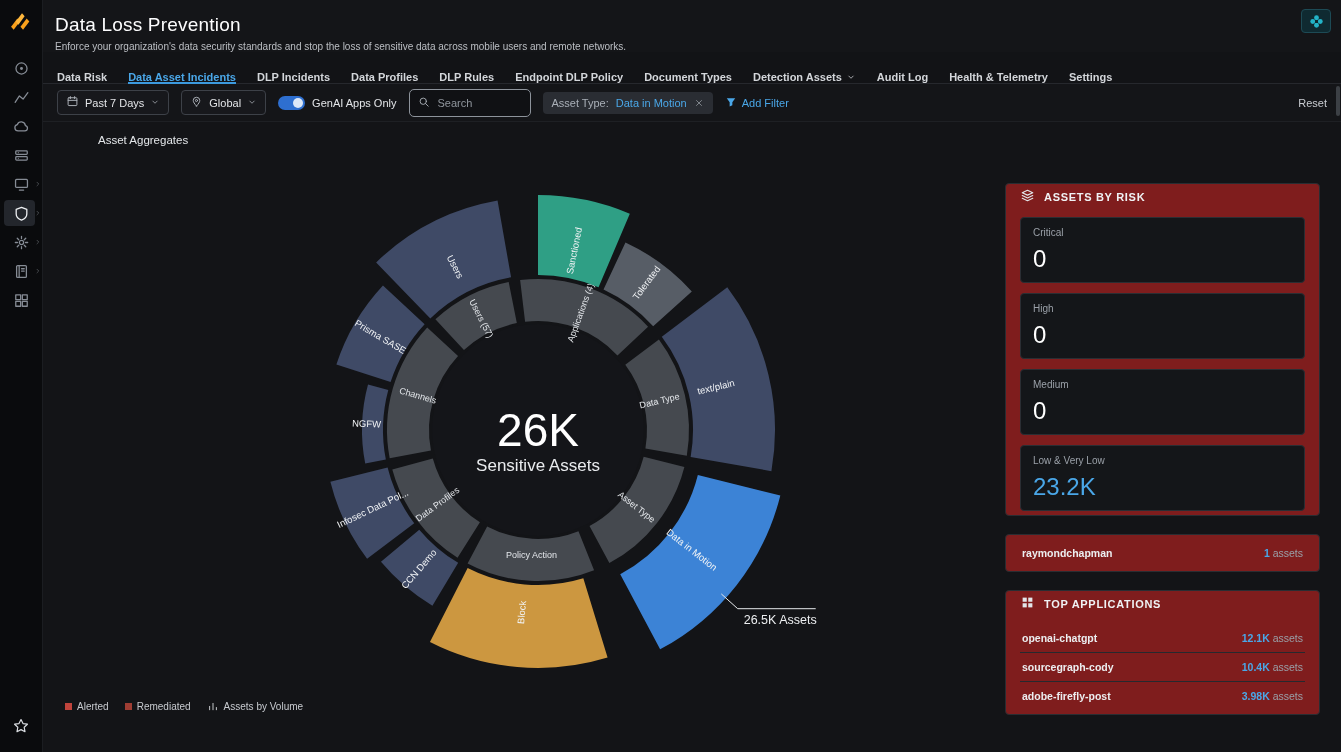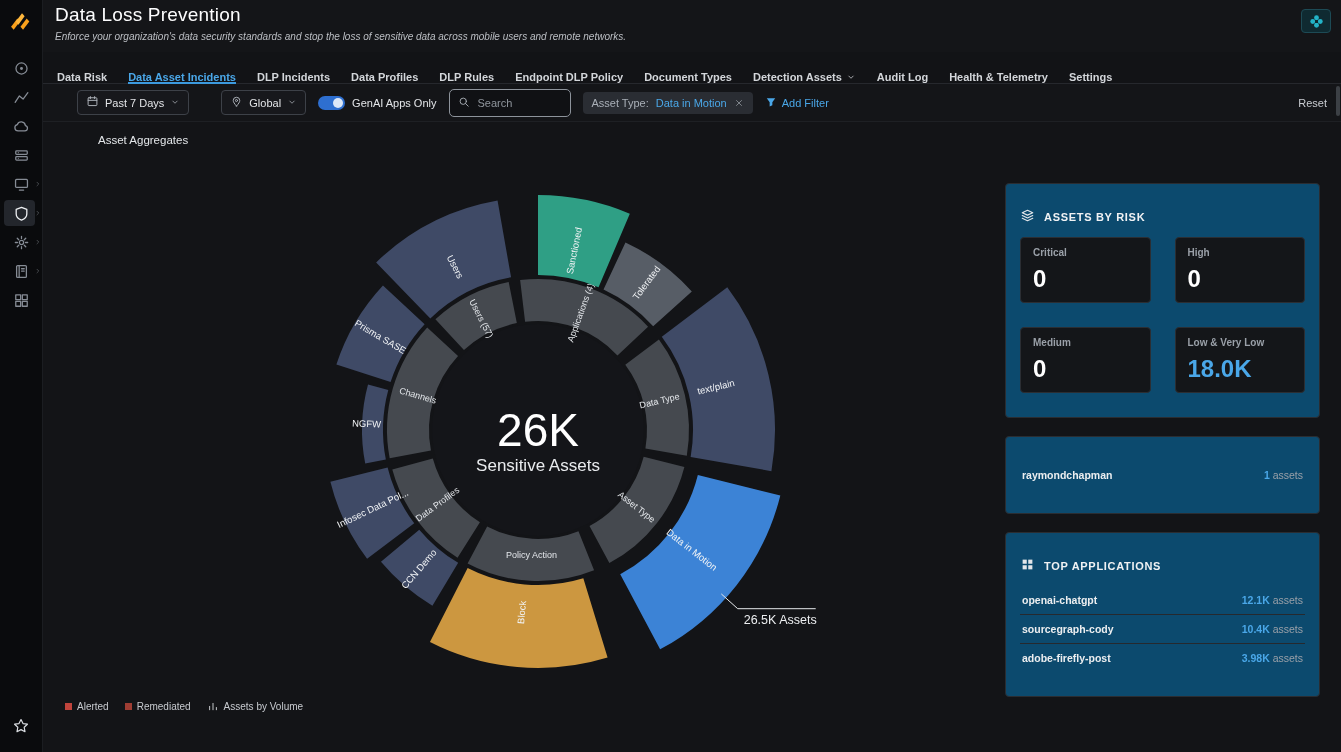--- a/index.html
+++ b/index.html
@@ -12,35 +12,35 @@
   .side-nav{display:flex;flex-direction:column;width:43px;}
   .side-item{position:relative;width:43px;height:28px;display:flex;align-items:center;justify-content:center;
     color:#868c95;cursor:pointer;margin-bottom:1px;}
   .side-item .ic{position:relative;z-index:1;}
   .side-item.active{color:#eef0f3;}
   .side-item.active::before{content:'';position:absolute;left:4px;right:8px;top:1px;bottom:1px;background:#23262c;border-radius:4px;}
   .side-chev{position:absolute;right:1px;top:50%;transform:translateY(-50%);color:#6b7077;display:flex;z-index:2;}
   .side-star{margin-top:auto;margin-bottom:14px;color:#d9dce0;}
   
   .main{position:absolute;left:43px;top:0;right:0;bottom:0;}
-  .header{position:relative;height:52px;padding:4px 0 0 12px;background:#141518;}
+  .header{position:relative;height:52px;padding:14px 0 0 12px;background:#141518;}
   .header h1{margin:0;font-size:19px;font-weight:500;color:#fdfdfe;letter-spacing:.2px;}
-  .header .sub{margin-top:5px;font-size:10px;color:#bcbfc4;font-style:italic;}
+  .header .sub{margin-top:5px;font-size:10px;color:#bcbfc4;}
   .hdr-btn{position:absolute;right:10px;top:9px;width:30px;height:24px;border:1px solid #1d4a55;border-radius:4px;
     background:#0f2a31;display:flex;align-items:center;justify-content:center;cursor:pointer;padding:0;}
   
   .tabbar{display:flex;align-items:flex-end;gap:21px;height:32px;padding:0 14px;background:#121316;border-bottom:1px solid #26282d;}
   .tab{position:relative;display:flex;align-items:center;gap:4px;font-size:11px;font-weight:700;color:#d3d6da;
     white-space:nowrap;cursor:pointer;}
   .tab.active{color:#4aa7e8;}
   .tab.active::after{content:'';position:absolute;left:0;right:0;bottom:-1px;height:2px;background:#3c9ade;}
   
   .filterbar{display:flex;align-items:center;gap:12px;height:38px;padding:0 14px;background:#141518;border-bottom:1px solid #1e2024;}
   .fbtn{display:flex;align-items:center;gap:6px;border:1px solid #3d4148;border-radius:4px;padding:4px 8px;
-    font-size:11px;color:#e3e5e8;background:#17181c;cursor:pointer;margin-left:20px;}
+    font-size:11px;color:#e3e5e8;background:#17181c;cursor:pointer;}
   .fbtn .ic{color:#aeb3ba;}
   .toggle-wrap{display:flex;align-items:center;gap:7px;font-size:11px;color:#e3e5e8;cursor:pointer;}
   .toggle{position:relative;width:27px;height:14px;border-radius:8px;background:#2e6fd0;flex:none;}
   .toggle .knob{position:absolute;right:2px;top:2px;width:10px;height:10px;border-radius:50%;background:#dce8f8;}
   .search{display:flex;align-items:center;gap:6px;border:1px solid #8d939b;border-radius:5px;padding:4px 8px;width:122px;background:#101114;}
   .search .ic{color:#aeb3ba;}
   .search input{flex:1;min-width:0;background:transparent;border:none;outline:none;color:#e4e6e9;font-size:11px;font-family:inherit;}
   .search input::placeholder{color:#8f959c;}
   .chip{display:flex;align-items:center;gap:7px;background:#2a2d33;border-radius:4px;padding:5px 9px;font-size:11px;color:#a9afb7;}
   .chip b{color:#4aa7e8;font-weight:400;}
@@ -52,24 +52,24 @@
   .content{position:relative;height:630px;background:#131417;}
   .section-title{position:absolute;left:55px;top:12px;font-size:11.5px;color:#e3e6e9;}
   #sunburst{position:absolute;left:0;top:0;}
   svg text{font-family:"Liberation Sans",sans-serif;}
   .legend{position:absolute;left:22px;bottom:40px;display:flex;gap:16px;align-items:center;font-size:10px;color:#c7cacf;}
   .lg{display:flex;align-items:center;gap:5px;}
   .lg i{display:inline-block;width:7px;height:7px;}
   .lg .ic{color:#d6d9dd;}
   
   .rightpanel{position:absolute;right:21px;top:61px;width:315px;display:flex;flex-direction:column;gap:18px;}
-  .card{background:#0c4a6e;border:1px solid #2a2d32;border-radius:4px;padding:24px 14px;}
+  .card{background:#7f1d1d;border:1px solid #2a2d32;border-radius:4px;padding:4px 14px;}
   .card-h{display:flex;align-items:center;gap:9px;font-size:11px;font-weight:700;letter-spacing:.7px;color:#f0f2f4;margin-bottom:12px;}
   .card-h .ic{color:#e3e6ea;}
-  .tiles{display:grid;grid-template-columns:1fr 1fr;gap:24px;font-weight:bold;}
+  .tiles{display:grid;grid-template-columns:1fr;gap:10px;}
   .tile{background:#141619;border:1px solid #2b2e33;border-radius:4px;padding:9px 12px;height:66px;}
   .tile .lab{font-size:10px;color:#9aa0a8;margin-bottom:7px;}
   .tile .val{font-size:24px;color:#fff;}
   .tile .val.hl{color:#4aa7e8;}
   .row{display:flex;justify-content:space-between;align-items:center;padding:8px 2px;border-bottom:1px solid #26292e;font-size:10.5px;cursor:pointer;}
   .row:last-child{border-bottom:none;}
   .row .nm{color:#eceef0;font-weight:700;}
   .row .rv{color:#4aa7e8;font-weight:700;}
   .row .rv span{color:#9aa0a8;font-weight:400;}
   .scrollthumb{position:absolute;right:1px;top:86px;width:4px;height:30px;border-radius:2px;background:#3c4045;}
@@ -342,21 +342,21 @@
             <div class="tile">
               <div class="lab">High</div>
               <div class="val">0</div>
             </div>
             <div class="tile">
               <div class="lab">Medium</div>
               <div class="val">0</div>
             </div>
             <div class="tile">
               <div class="lab">Low &amp; Very Low</div>
-              <div class="val hl">18.0K</div>
+              <div class="val hl">23.2K</div>
             </div>
           </div>
       </section>
       <section class="card">
         <div id="owner-rows">
             <div class="row">
               <span class="nm">raymondchapman</span>
               <span class="rv">1 <span>assets</span></span>
             </div>
           </div>

